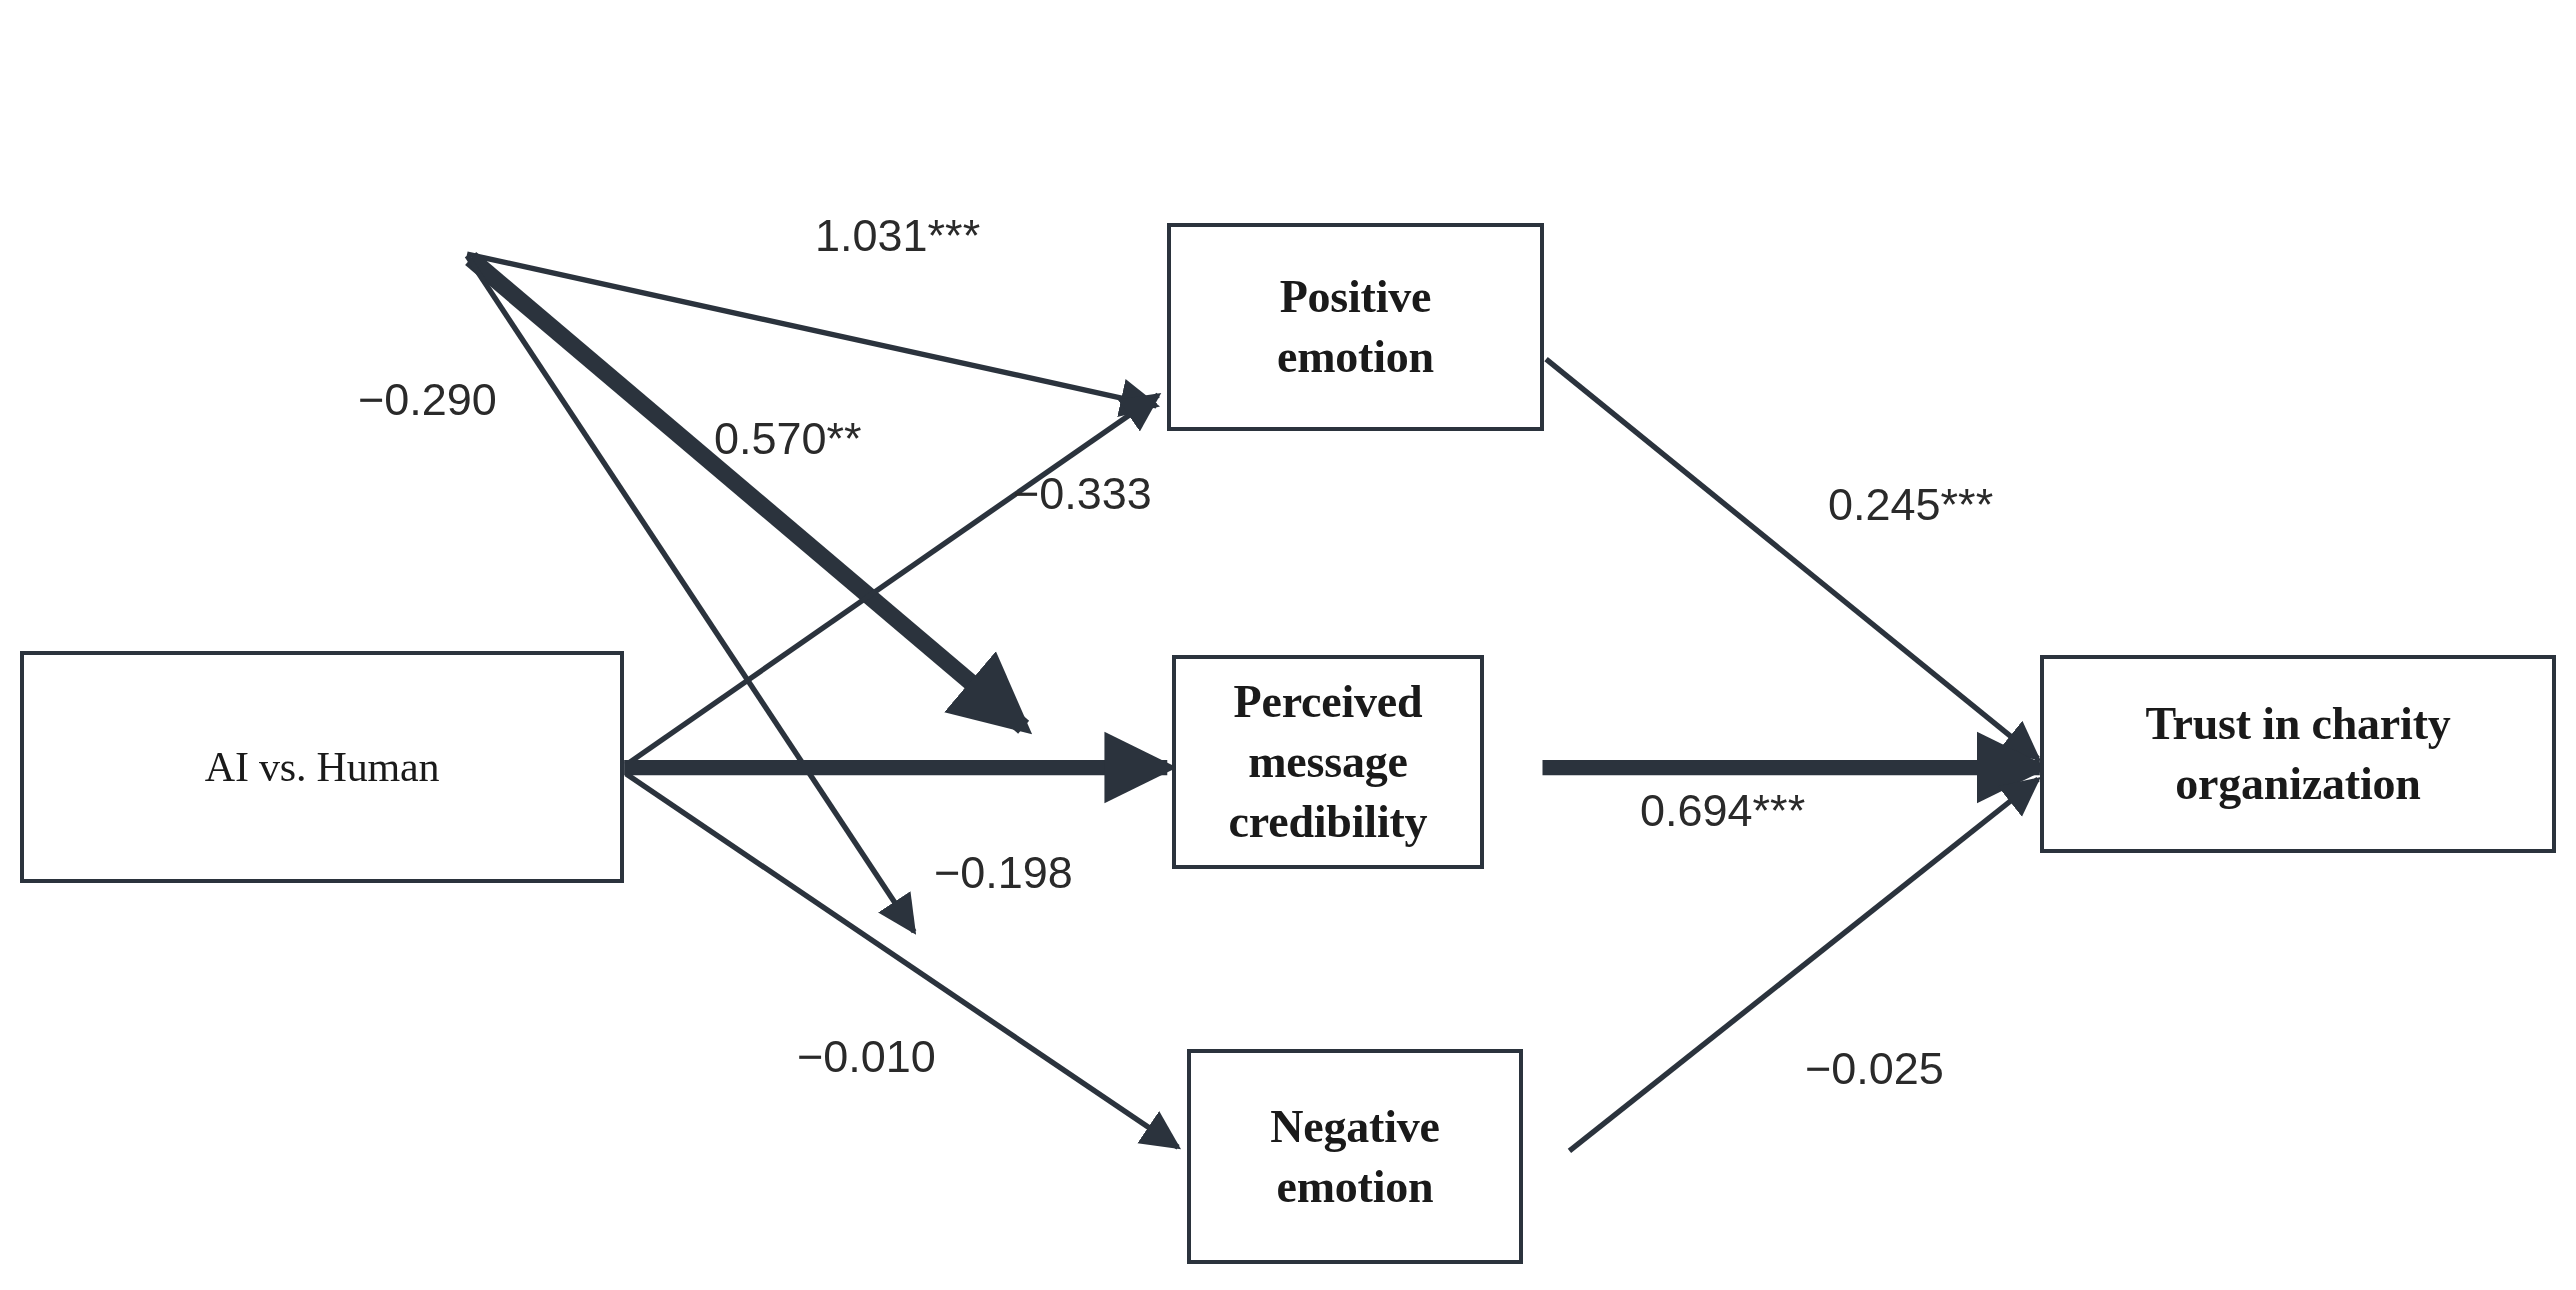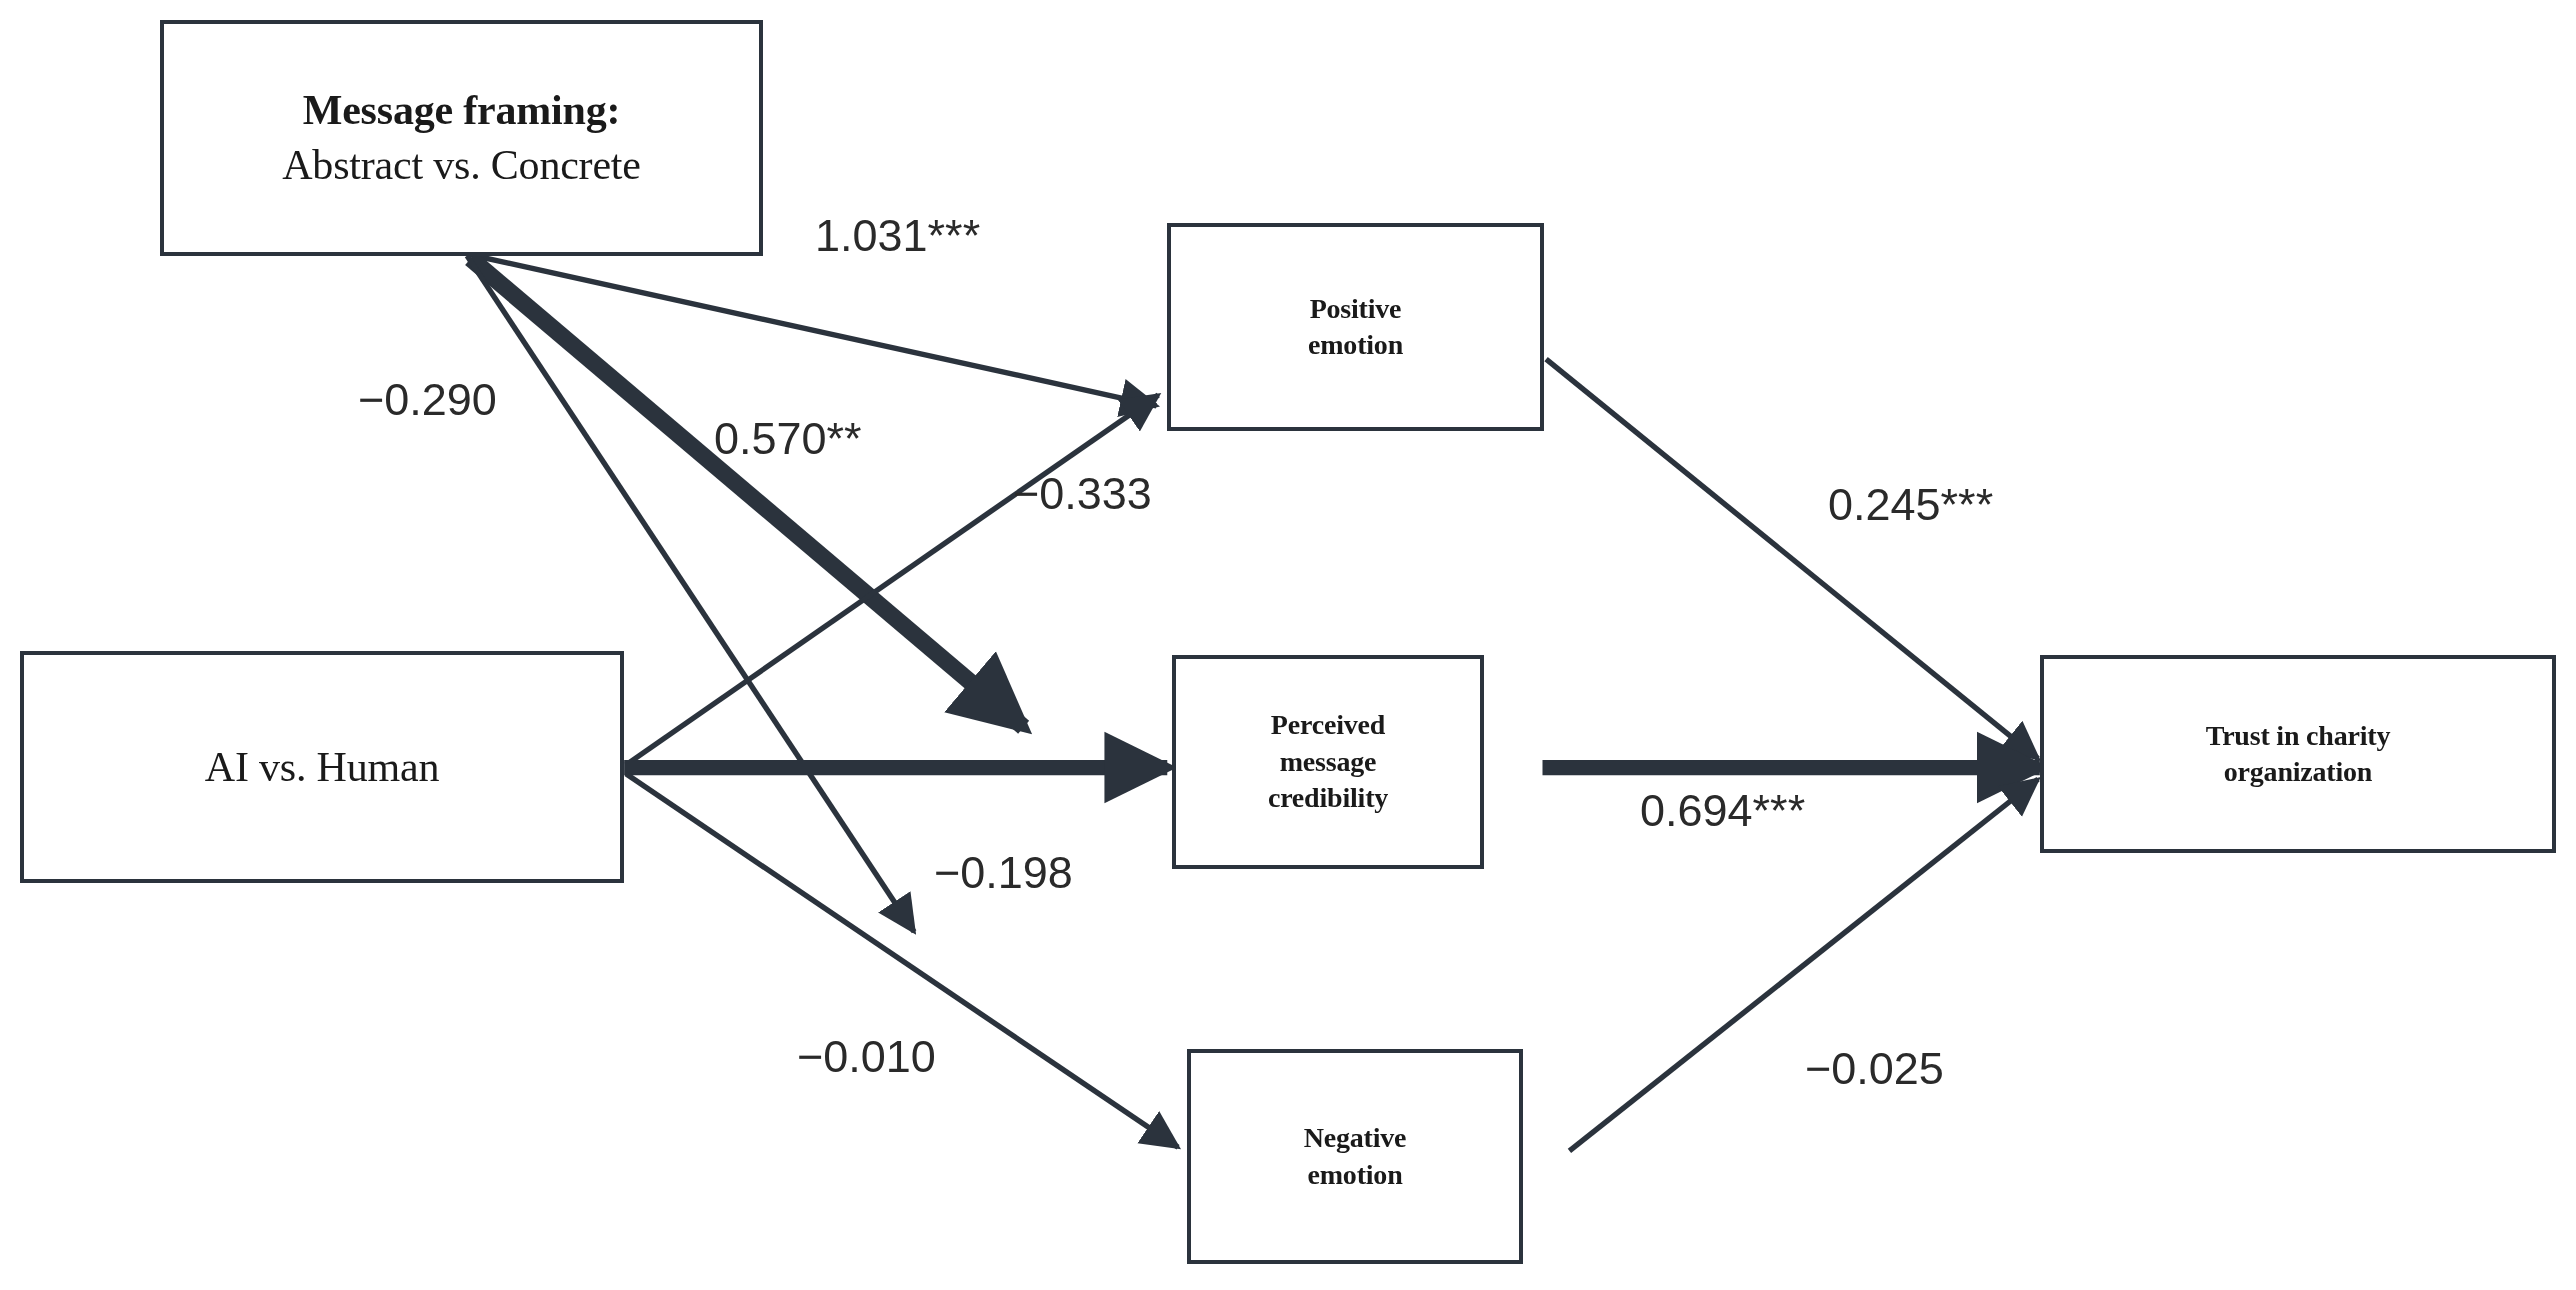--- a/index.html
+++ b/index.html
@@ -47,21 +47,21 @@
     font-family: "Liberation Serif", serif;
     font-weight: normal;
     color: #1a1a1a;
     font-size: 42px;
     letter-spacing: -0.2px;
   }
   .node-line {
     font-family: "Liberation Serif", serif;
     font-weight: bold;
     color: #1a1a1a;
-    font-size: 28px;
+    font-size: 46px;
     letter-spacing: -0.2px;
     white-space: nowrap;
   }
   .path-label {
     position: absolute;
     font-family: "Liberation Sans", sans-serif;
     font-weight: normal;
     color: #2a2a2a;
     font-size: 45px;
     white-space: nowrap;
@@ -96,24 +96,20 @@
 
     <line x1="697" y1="862" x2="1312" y2="1278" stroke="#2b333d" stroke-width="6" marker-end="url(#arrowThin)"></line>
 
     <line x1="1722" y1="400" x2="2270" y2="845" stroke="#2b333d" stroke-width="6" marker-end="url(#arrowThin)"></line>
 
     <line x1="1718" y1="855" x2="2272" y2="855" stroke="#2b333d" stroke-width="17" marker-end="url(#arrowThick)"></line>
 
     <line x1="1748" y1="1282" x2="2270" y2="868" stroke="#2b333d" stroke-width="6" marker-end="url(#arrowThin)"></line>
   </svg>
 
-  <div class="node-box" style="left:160px; top:20px; width:603px; height:236px;">
-    <div class="node-title">Message framing:</div>
-    <div class="node-sub">Abstract vs. Concrete</div>
-  </div>
 
   <div class="node-box" style="left:20px; top:651px; width:604px; height:232px;">
     <div class="node-sub">AI vs. Human</div>
   </div>
 
   <div class="node-box" style="left:1167px; top:223px; width:377px; height:208px;">
     <div class="node-line">Positive</div>
     <div class="node-line">emotion</div>
   </div>
 

